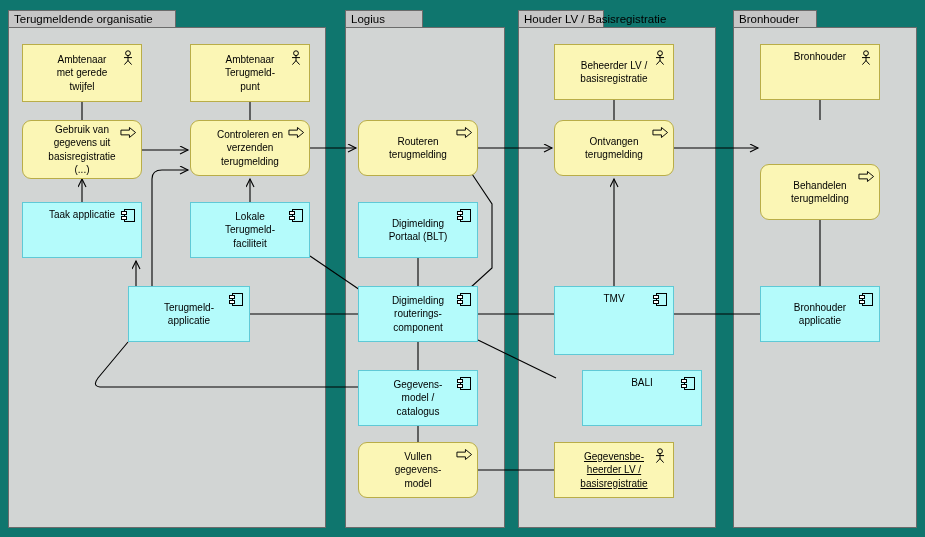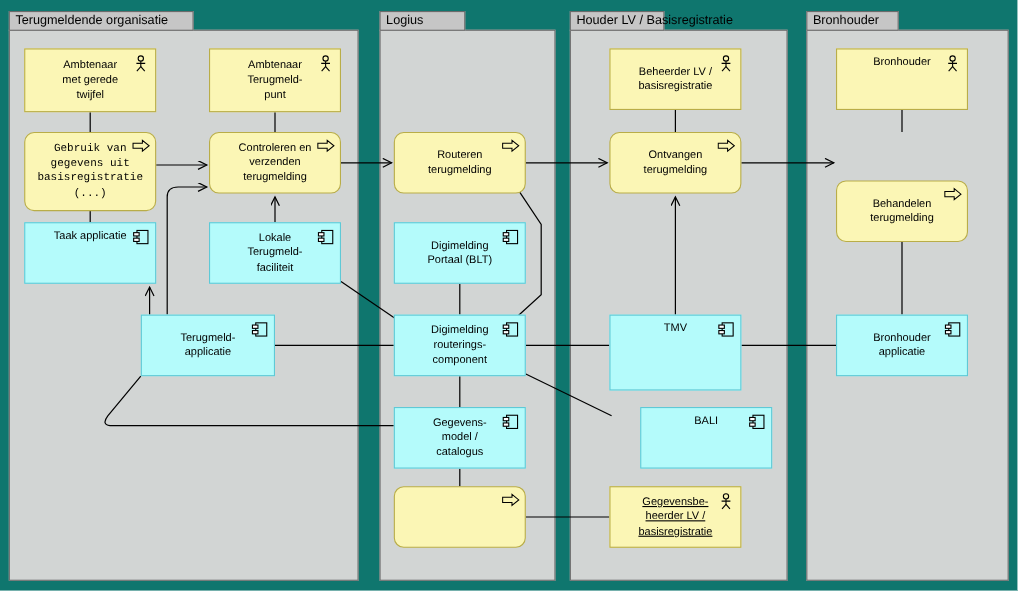--- a/index.html
+++ b/index.html
@@ -120,21 +120,21 @@
       <div class="node actor" style="left: 190px; top: 44px; width: 120px; height: 58px;">
         <div class="lbl">Ambtenaar<br>Terugmeld-<br>punt</div>
         <span class="badge"><svg viewBox="0 0 16 16" width="16" height="16">
             <circle cx="8" cy="3.2" r="2.4" fill="none" stroke="#000" stroke-width="1"></circle>
             <line x1="8" y1="5.6" x2="8" y2="11" stroke="#000" stroke-width="1"></line>
             <line x1="4" y1="7.6" x2="12" y2="7.6" stroke="#000" stroke-width="1"></line>
             <line x1="8" y1="10.6" x2="4.4" y2="14.6" stroke="#000" stroke-width="1"></line>
             <line x1="8" y1="10.6" x2="11.6" y2="14.6" stroke="#000" stroke-width="1"></line>
           </svg></span>
       </div>
-      <div class="node process" style="left: 22px; top: 120px; width: 120px; height: 72px; font-family: Liberation Mono, monospace;">
+      <div class="node process" style="left: 22px; top: 120px; width: 120px; height: 59px;">
         <div class="lbl">Gebruik van<br>gegevens uit<br>basisregistratie<br>(...)</div>
         <span class="badge"><svg viewBox="0 0 18 13" width="17" height="13">
             <path d="M1,4 L10,4 L10,1.2 L16.5,6.5 L10,11.8 L10,9 L1,9 Z" fill="none" stroke="#000" stroke-width="1"></path>
           </svg></span>
       </div>
       <div class="node process" style="left: 190px; top: 120px; width: 120px; height: 56px;">
         <div class="lbl">Controleren en<br>verzenden<br>terugmelding</div>
         <span class="badge"><svg viewBox="0 0 18 13" width="17" height="13">
             <path d="M1,4 L10,4 L10,1.2 L16.5,6.5 L10,11.8 L10,9 L1,9 Z" fill="none" stroke="#000" stroke-width="1"></path>
           </svg></span>
@@ -187,20 +187,21 @@
       </div>
       <div class="node component" style="left: 358px; top: 370px; width: 120px; height: 56px;">
         <div class="lbl">Gegevens-<br>model /<br>catalogus</div>
         <span class="badge"><svg viewBox="0 0 16 15" width="16" height="15">
             <rect x="4.5" y="1.5" width="10" height="12" fill="none" stroke="#000" stroke-width="1"></rect>
             <rect x="1.5" y="3.5" width="5" height="3" fill="#fff" stroke="#000" stroke-width="1"></rect>
             <rect x="1.5" y="8.5" width="5" height="3" fill="#fff" stroke="#000" stroke-width="1"></rect>
           </svg></span>
       </div>
       <div class="node process" style="left: 358px; top: 442px; width: 120px; height: 56px;">
+        <div class="lbl">Vullen<br>gegevens-<br>model</div>
         <span class="badge"><svg viewBox="0 0 18 13" width="17" height="13">
             <path d="M1,4 L10,4 L10,1.2 L16.5,6.5 L10,11.8 L10,9 L1,9 Z" fill="none" stroke="#000" stroke-width="1"></path>
           </svg></span>
       </div>
       <div class="node actor" style="left: 554px; top: 44px; width: 120px; height: 56px;">
         <div class="lbl">Beheerder LV /<br>basisregistratie</div>
         <span class="badge"><svg viewBox="0 0 16 16" width="16" height="16">
             <circle cx="8" cy="3.2" r="2.4" fill="none" stroke="#000" stroke-width="1"></circle>
             <line x1="8" y1="5.6" x2="8" y2="11" stroke="#000" stroke-width="1"></line>
             <line x1="4" y1="7.6" x2="12" y2="7.6" stroke="#000" stroke-width="1"></line>

